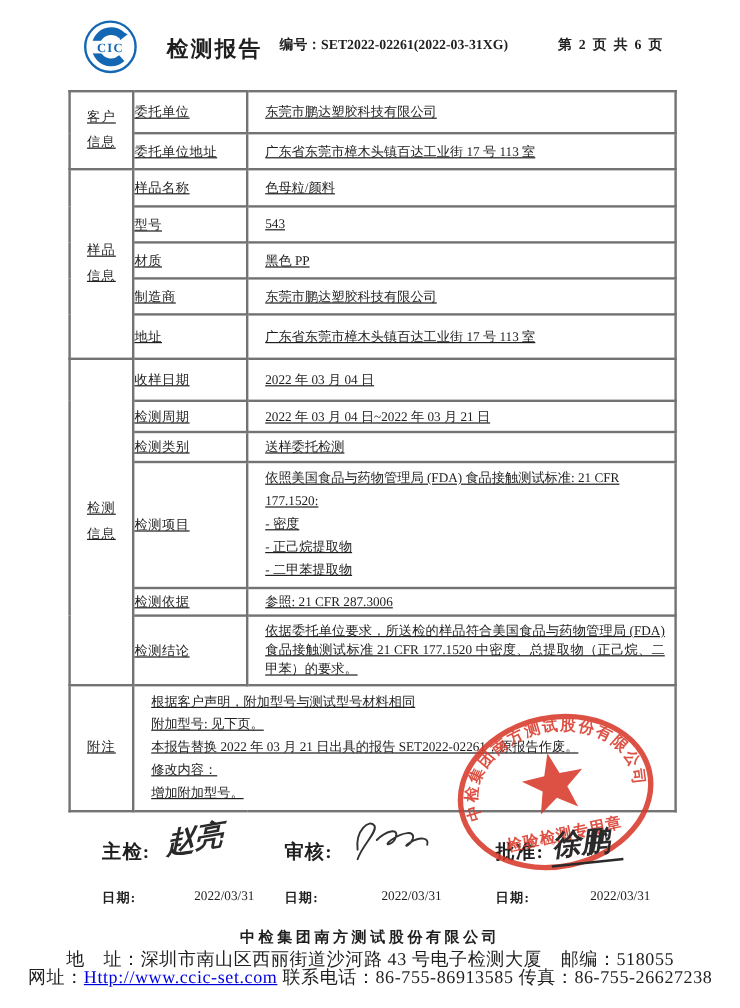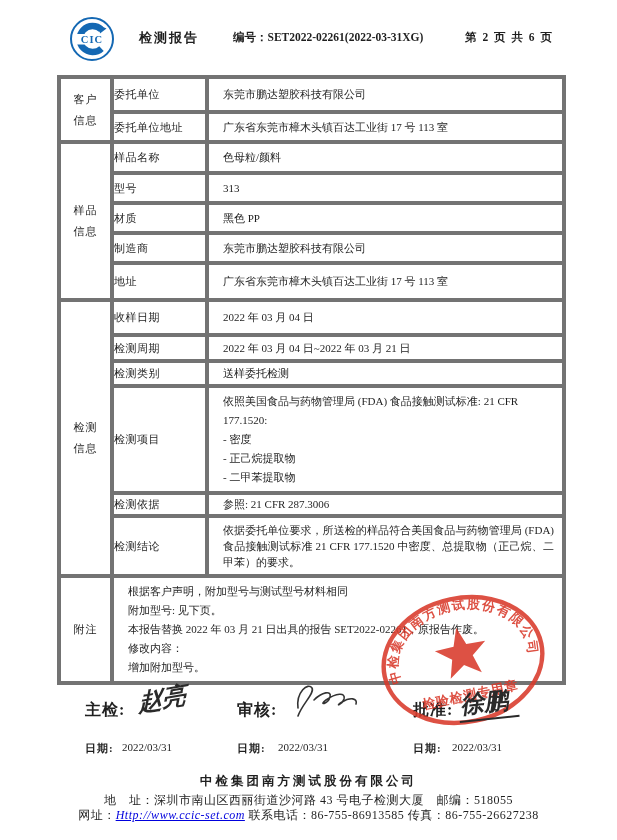--- a/index.html
+++ b/index.html
@@ -7,50 +7,50 @@
   .page {
     position: relative;
     width: 617px; height: 840px;
     background: #fff;
     font-family: "Liberation Serif", "DejaVu Serif", serif;
     color: #1f1f1f;
     overflow: hidden;
   }
   
   .logo { position:absolute; left:68px; top:15px; }
-  .hdr-title { position:absolute; left:139px; top:29px; font-size:13px; font-weight:bold; letter-spacing:2px; }
+  .hdr-title { position:absolute; left:139px; top:29px; font-size:18px; font-weight:bold; letter-spacing:2px; }
   .hdr-no { position:absolute; left:233px; top:30px; font-size:11.5px; font-weight:bold;text-align:right; }
   .hdr-page { position:absolute; left:465px; top:30px; font-size:11.5px; font-weight:bold; letter-spacing:1.5px; }
   
   table.report {
     position:absolute; left:57px; top:75px;
     width:505px; border-collapse:collapse; table-layout:fixed;
     font-size:11px;
   }
-  table.report td { border:4px solid #737373; vertical-align:middle; }
+  table.report td { border:2px solid #737373; vertical-align:middle;text-decoration:underline; }
   td.sec { text-align:center; white-space:pre-line; line-height:21px; letter-spacing:1px; }
   td.lbl { letter-spacing:0.5px; }
   td.val { padding-left:14px; padding-right:8px; }
   td.multiline { white-space:pre-line; line-height:19px; padding-top:4px; padding-bottom:4px; }
   td.concl { line-height:16px; padding-top:4px; padding-bottom:4px; text-align:justify; }
   
   .sig-label { position:absolute; font-size:16px; font-weight:bold; letter-spacing:1px; }
   .sig-name { position:absolute; font-size:24px; font-weight:bold; font-style:italic; color:#2a2a2a; }
   .sig-zhao { left:138px; top:683px; transform:rotate(-10deg) skewX(-8deg); }
   .sig-xu { left:458px; top:686px; transform:rotate(-6deg); border-bottom:2px solid #2a2a2a; padding:0 10px 0 2px; z-index:6; }
   .sig-squiggle { position:absolute; left:288px; top:678px; }
   .date-label { position:absolute; font-size:11px; font-weight:bold; letter-spacing:1px; }
-  .date-val { position:absolute; font-size:11px; width:90px; text-align:left; }
+  .date-val { position:absolute; font-size:11px; width:90px; text-align:right; }
   
   .seal { position:absolute; left:368px; top:578px; z-index:5; opacity:0.88; }
   
   .footer { position:absolute; left:0; top:773px; width:617px; text-align:center; }
   .footer .co { font-size:12.5px; font-weight:bold; letter-spacing:3px; margin-bottom:3px; }
-  .footer .line { font-size:12px; line-height:15px; letter-spacing:0.5px;text-align:center; }
-  .footer a.url { color:#0000dd; text-decoration:underline;font-style:italic; }
+  .footer .line { font-size:15px; line-height:15px; letter-spacing:0.5px;text-align:center; }
+  .footer a.url { color:#0000dd; text-decoration:underline; }
 </style>
 </head>
 <body>
 
 <div class="page">
 
   <svg class="logo" width="50" height="48" viewBox="0 0 50 48">
     <circle cx="24" cy="24" r="21" fill="none" stroke="#1468b3" stroke-width="2"></circle>
     <path d="M 33.5 33.5 A 13 13 0 1 1 33.5 14.5" fill="none" stroke="#1468b3" stroke-width="6.5"></path>
     <polygon points="30.5,10 38.5,13.5 32,18.5" fill="#1468b3"></polygon>
@@ -79,21 +79,21 @@
       <td class="val">广东省东莞市樟木头镇百达工业街 17 号 113 室</td>
     </tr>
     <tr style="height:31px">
       <td class="sec" rowspan="5">样品
 信息</td>
       <td class="lbl">样品名称</td>
       <td class="val">色母粒/颜料</td>
     </tr>
     <tr style="height:30px">
       <td class="lbl">型号</td>
-      <td class="val">313</td>
+      <td class="val">543</td>
     </tr>
     <tr style="height:30px">
       <td class="lbl">材质</td>
       <td class="val">黑色 PP</td>
     </tr>
     <tr style="height:30px">
       <td class="lbl">制造商</td>
       <td class="val">东莞市鹏达塑胶科技有限公司</td>
     </tr>
     <tr style="height:37px">

